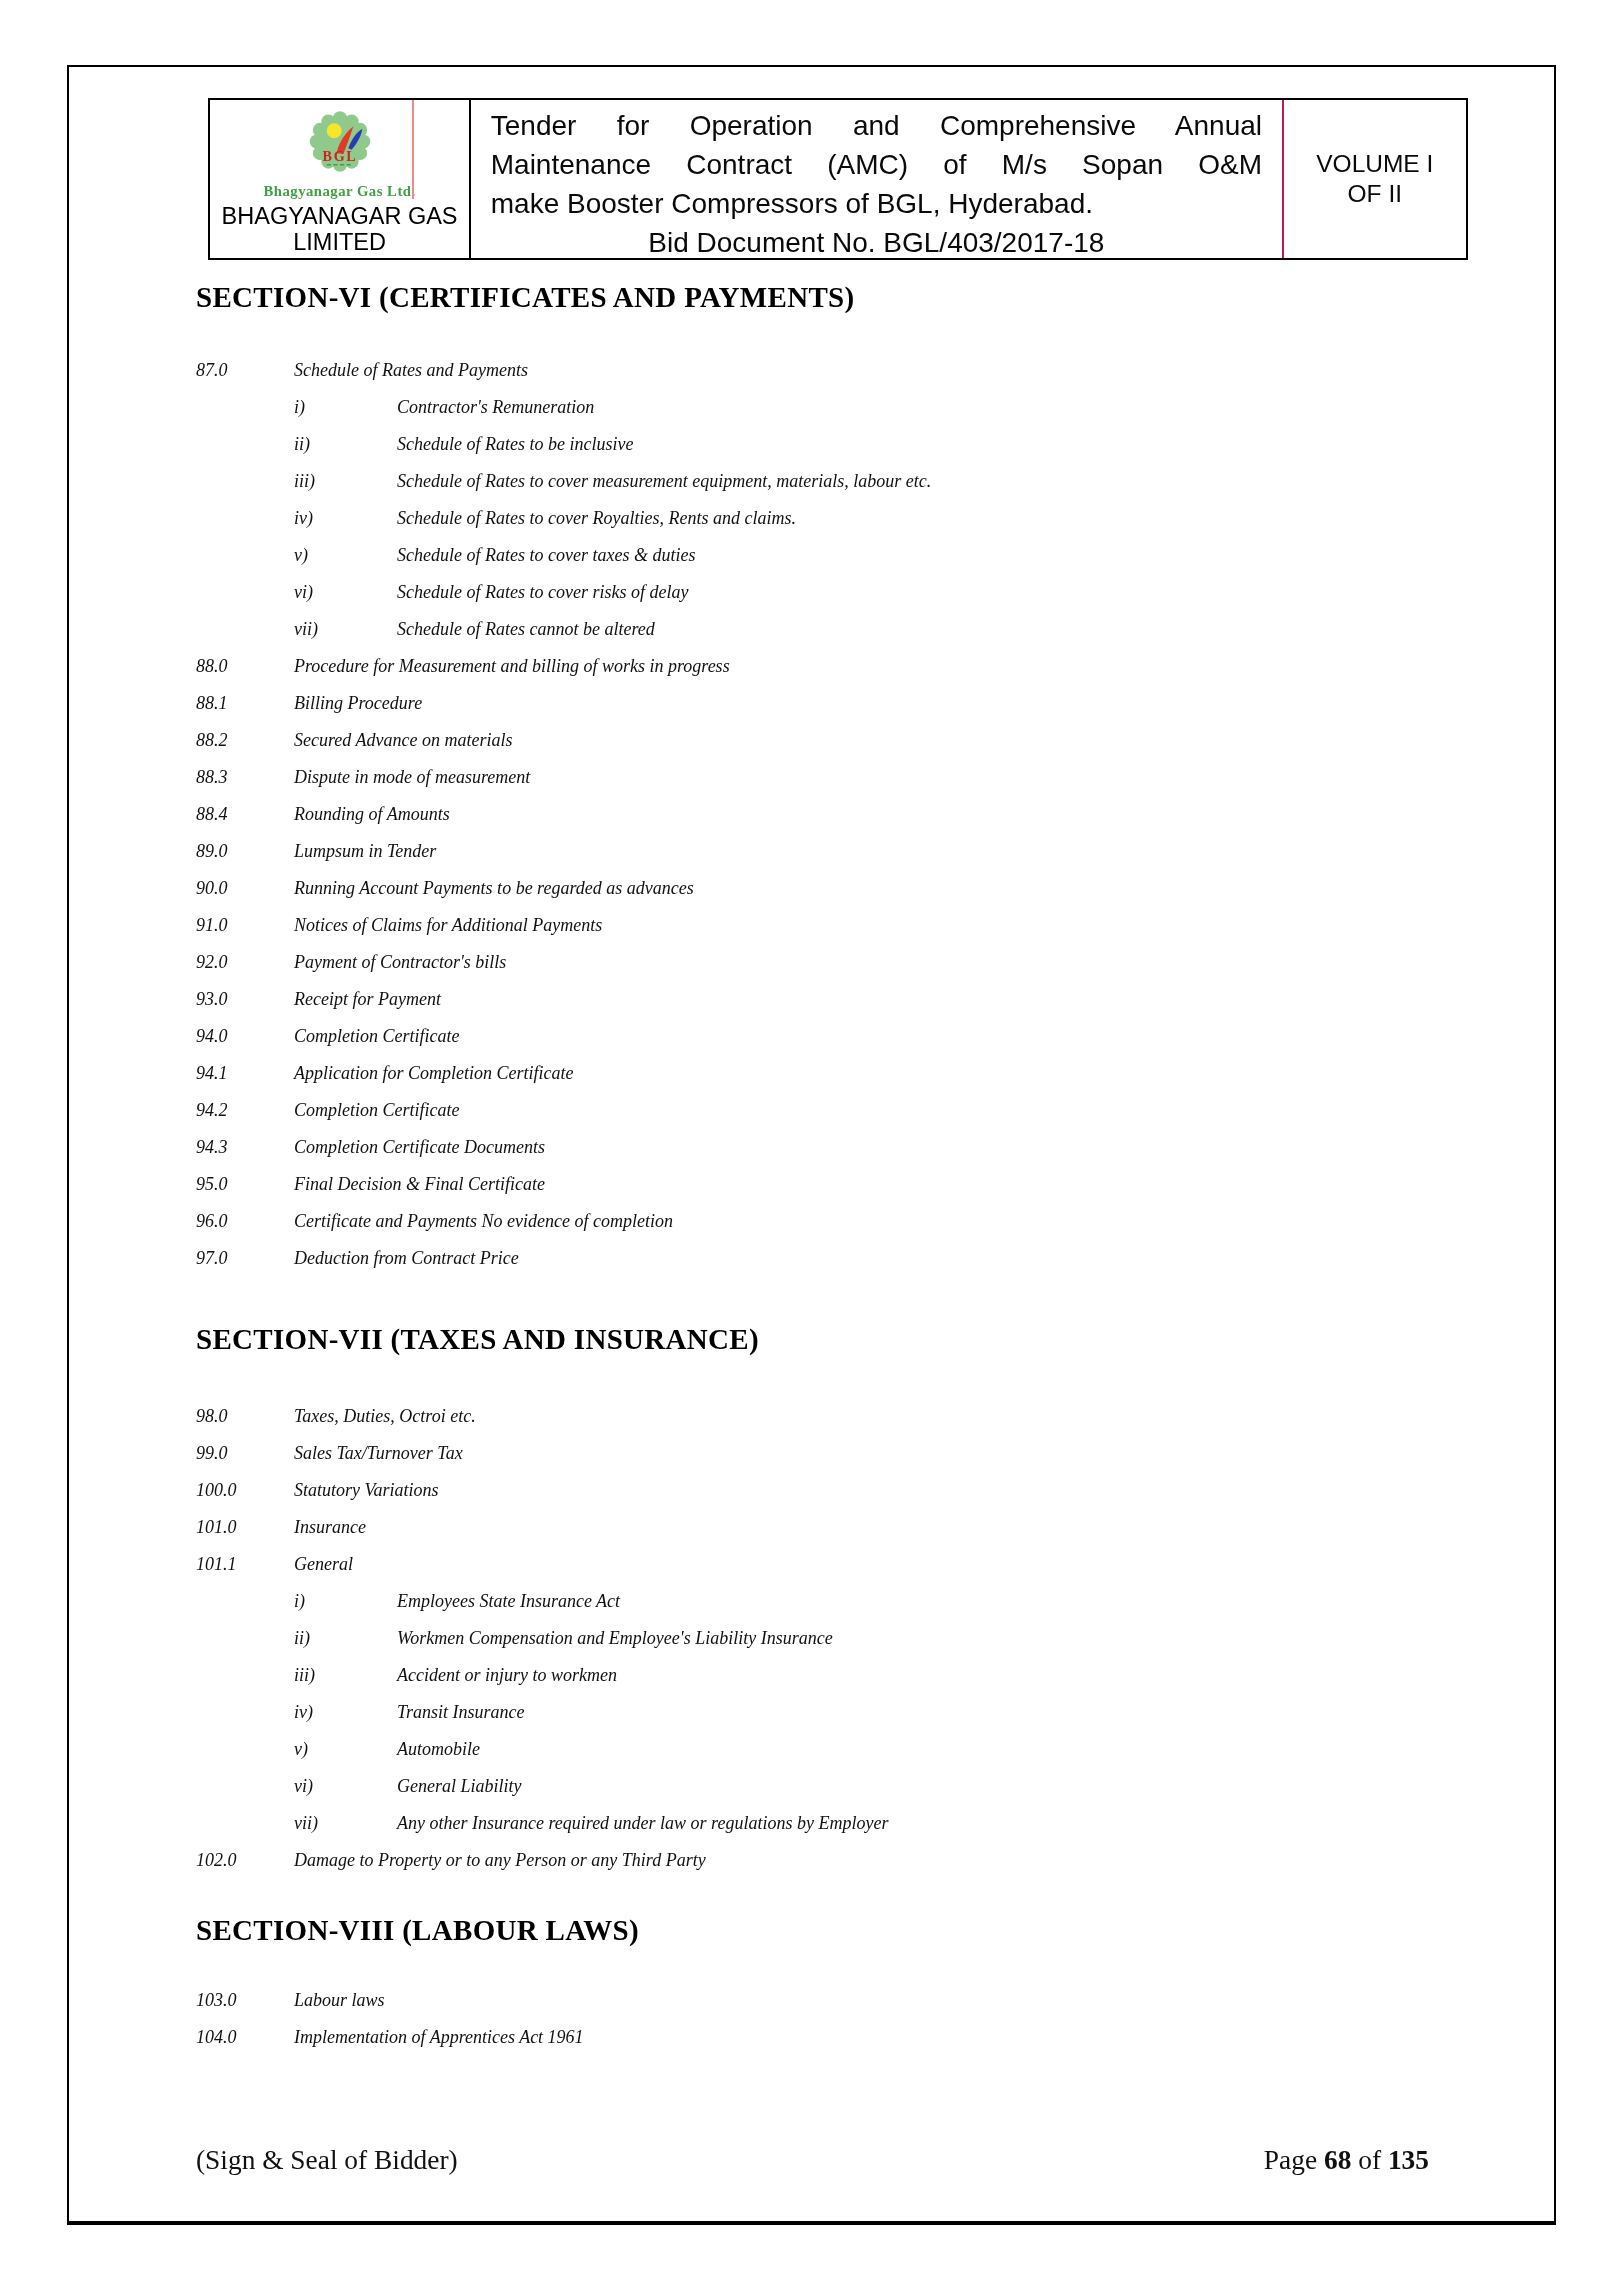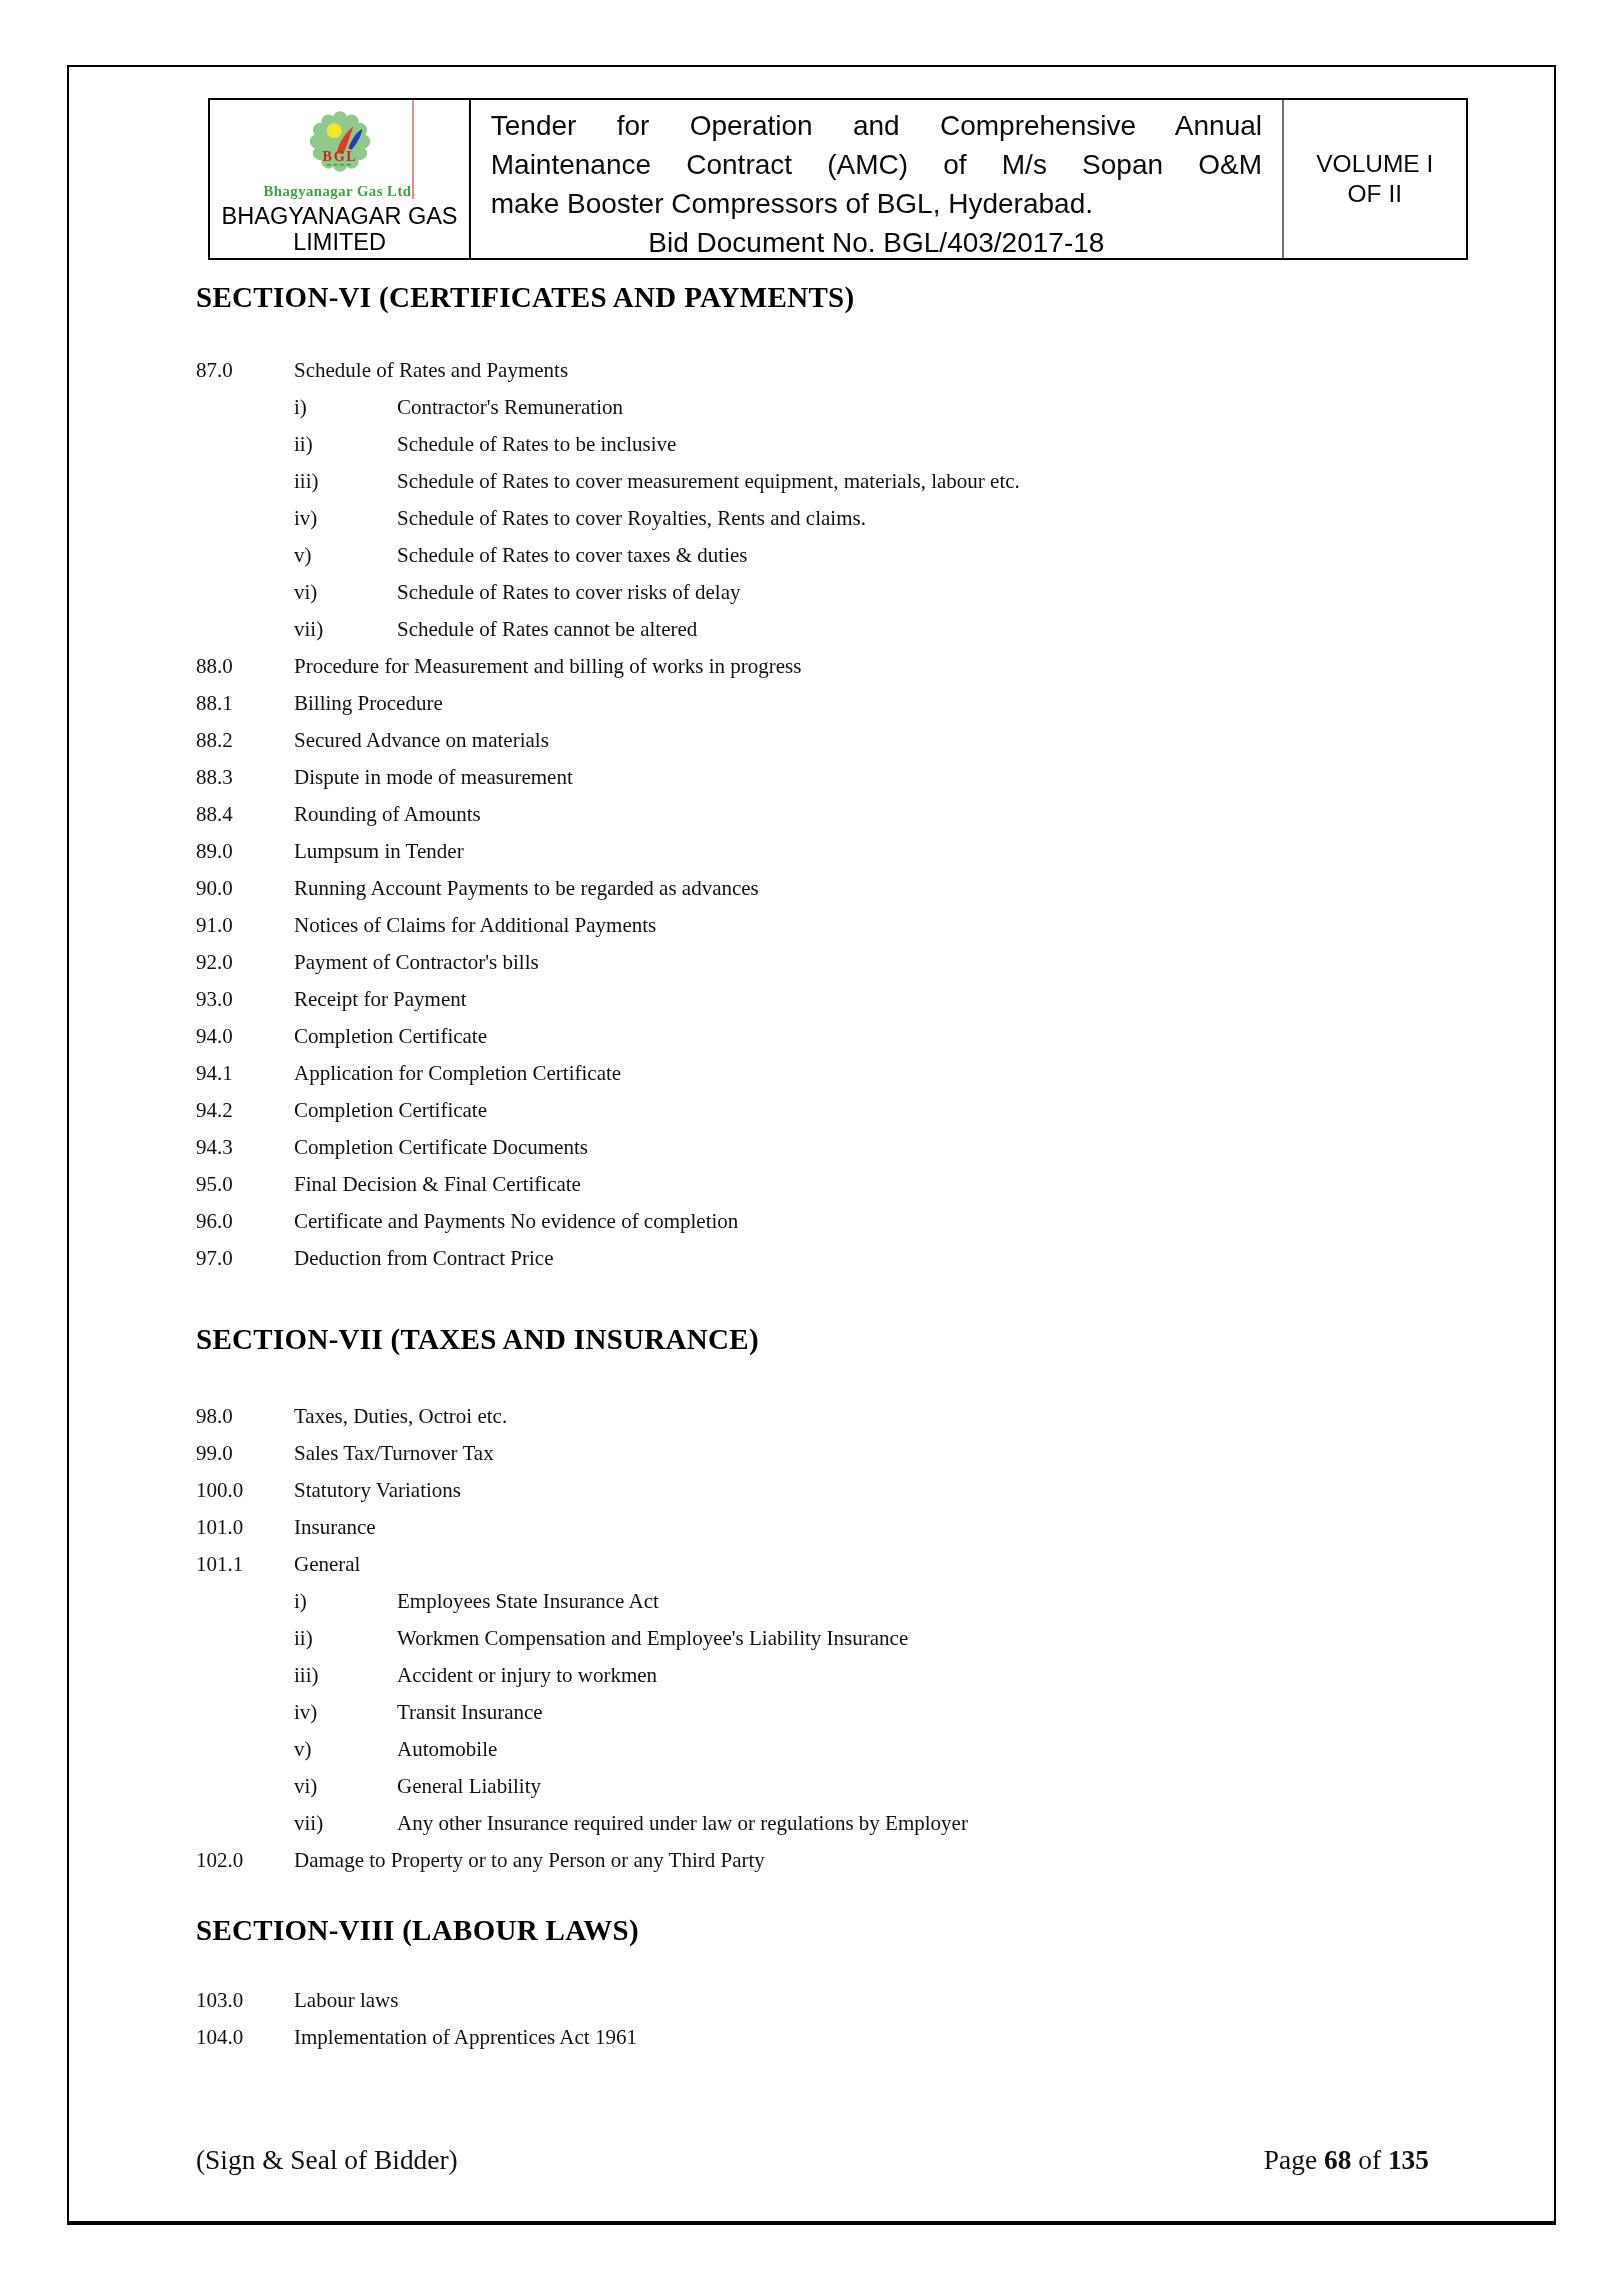--- a/index.html
+++ b/index.html
@@ -17,21 +17,21 @@
     pointer-events:none;
   }
 
   
   .header-table {
     position:absolute; left:208px; top:98px; width:1260px; height:162px;
     display:flex; border:2px solid #000; background:#fff;
   }
   .cell { height:100%; }
   .logo-cell  { width:260px; display:flex; flex-direction:column; align-items:center; }
-  .title-cell { width:817px; border-left:2px solid #000; border-right:2px solid #737373;
+  .title-cell { width:817px; border-left:2px solid #000; border-right:2px solid #be185d;
                 padding:5.9px 19.6px 0 19.6px; font-family:"Liberation Sans", sans-serif;
                 font-size:28px; line-height:39px; color:#0a0a0a; }
   .volume-cell{ width:183px; display:flex; flex-direction:column; align-items:center;
                 justify-content:center; font-family:Liberation Sans, sans-serif;
                 font-size:24.5px; line-height:30px; color:#0a0a0a; }
 
   .title-line.j { text-align:justify; text-align-last:justify; }
   .title-line.l { text-align:left; }
   .title-line.c { text-align:center; }
 
@@ -51,21 +51,21 @@
   .section-heading {
     font-size:29px; line-height:39px; font-weight:bold; letter-spacing:0.3px;
     color:#000;
   }
   .toc-section:nth-child(1) .section-heading { margin-bottom:35px; }
   .toc-section:nth-child(2) { margin-top:43px; }
   .toc-section:nth-child(2) .section-heading { margin-bottom:39px; }
   .toc-section:nth-child(3) { margin-top:32px; }
   .toc-section:nth-child(3) .section-heading { margin-bottom:32px; }
 
-  .toc-item { display:flex; font-size:21px; line-height:37px; }
+  .toc-item { display:flex; font-size:18px; line-height:37px;font-style:italic; }
   .toc-num  { flex:none; width:98px; }
   .toc-item.sub { padding-left:98px; }
   .toc-item.sub .toc-num { width:103px; }
   .toc-label { flex:1; white-space:nowrap; }
 
   
   .footer {
     position:absolute; left:196px; top:2145px; width:1233px;
     display:flex; justify-content:space-between; align-items:baseline;
     font-size:27.4px; color:#111;gap:20px;

